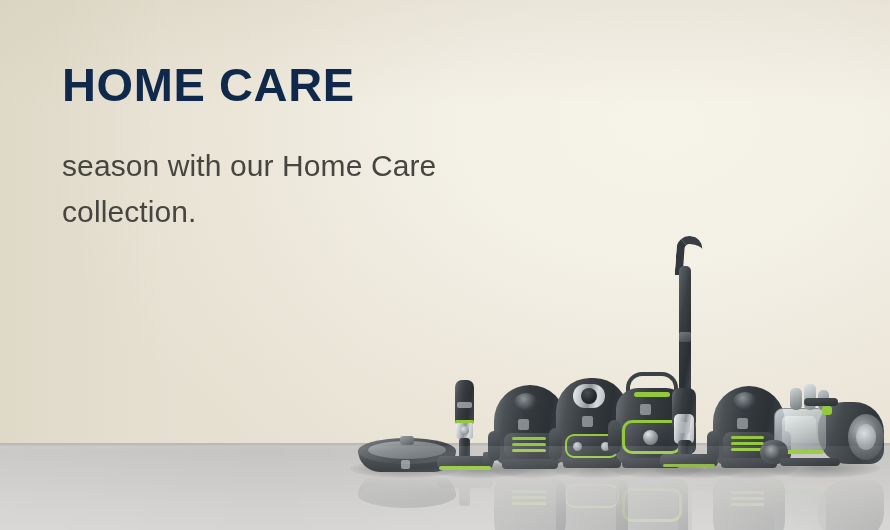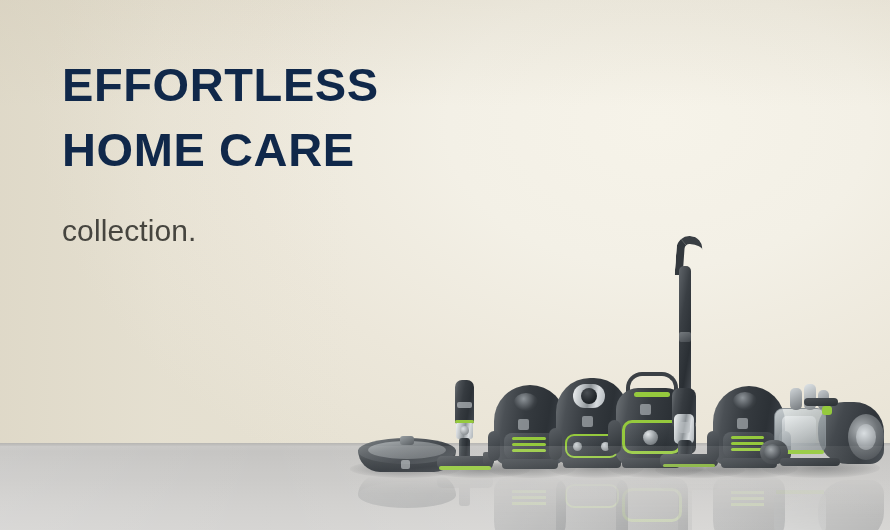--- a/index.html
+++ b/index.html
@@ -161,24 +161,24 @@
 
 <div class="banner">
 
   <div class="wall"></div>
   <div class="wall-vignette"></div>
   <div class="floor"></div>
   <div class="floor-edge"></div>
 
   <div class="copy">
     <h1 class="headline">
-      <span class="line">EFFORTLESS</span>
       <span class="line">HOME CARE</span>
     </h1>
     <p class="subcopy">
+      <span class="line">season with our Home Care</span>
       <span class="line">collection.</span>
     </p>
   </div>
 
   <div class="lineup">
 
     <div class="shadow-pad" style="left:350px;  top:460px; width:110px; height:18px;"></div>
     <div class="shadow-pad" style="left:430px;  top:462px; width:100px; height:16px;"></div>
     <div class="shadow-pad" style="left:486px;  top:458px; width:90px;  height:20px;"></div>
     <div class="shadow-pad" style="left:548px;  top:458px; width:96px;  height:20px;"></div>

